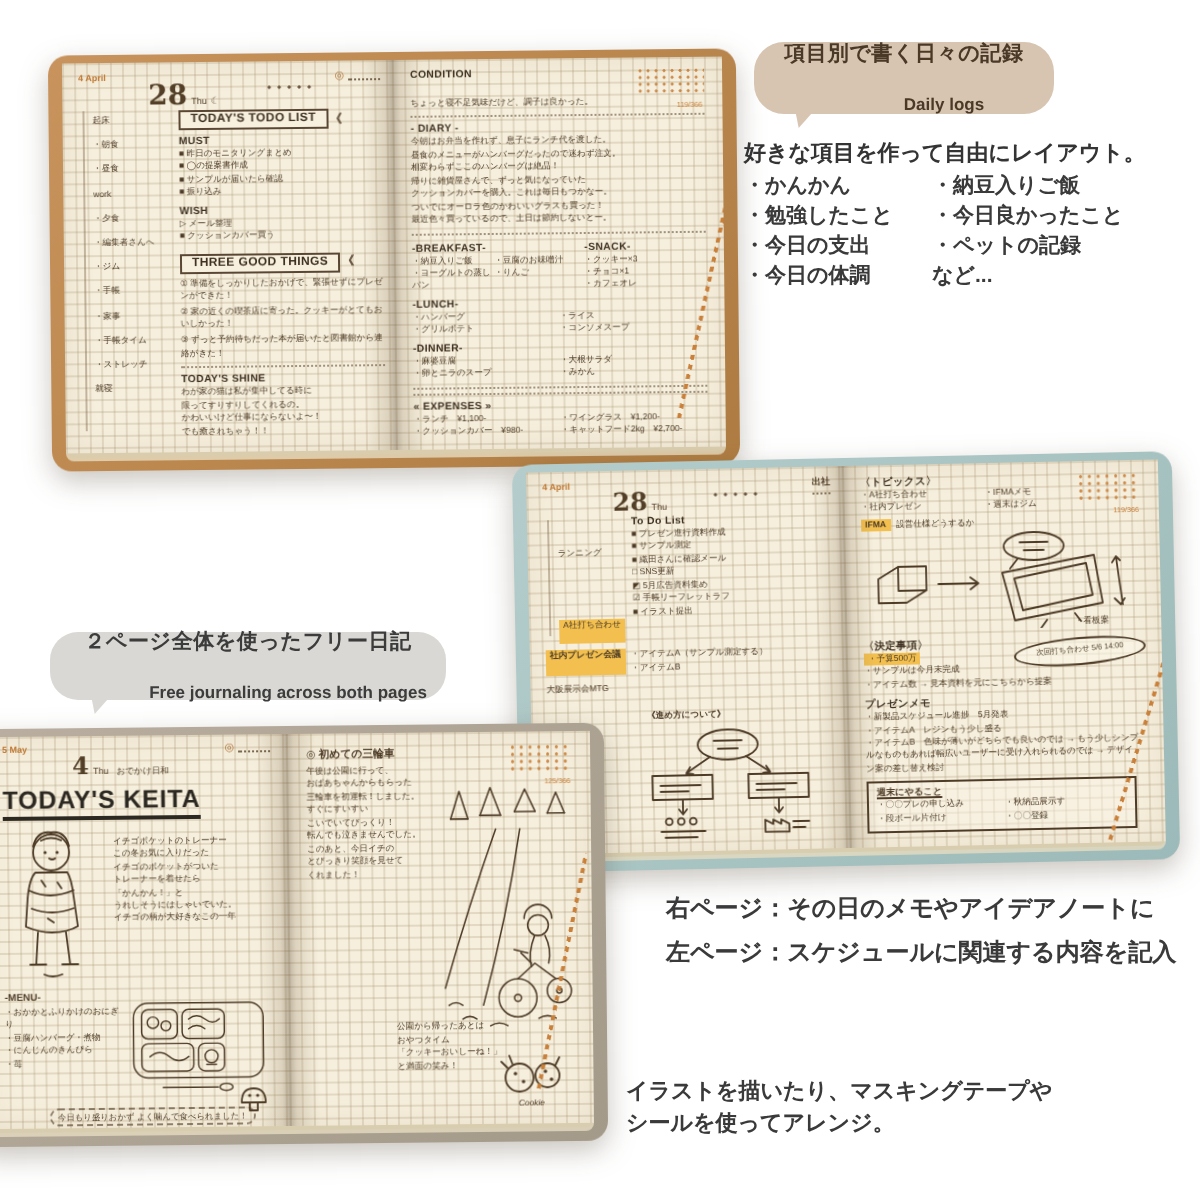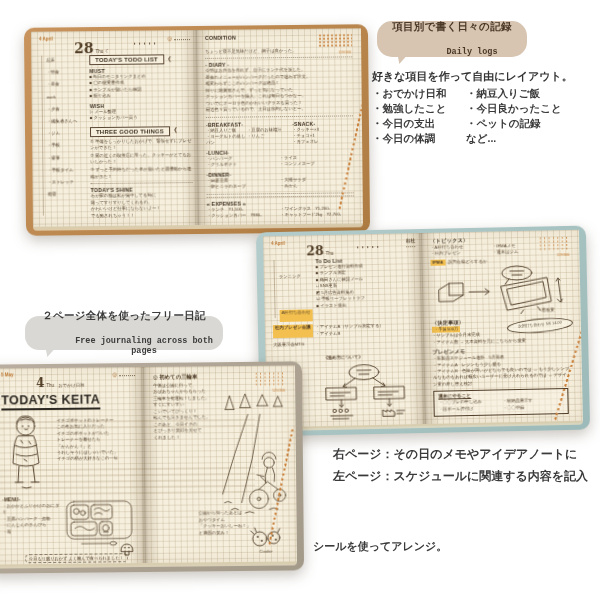--- a/index.html
+++ b/index.html
@@ -1,21 +1,21 @@
 <!DOCTYPE html>
 <html><head>
 <meta charset="utf-8">
 <style>
   html,body{margin:0;padding:0;background:#fff;}
   #canvas{position:relative;width:600px;height:600px;background:#ffffff;overflow:hidden;
           font-family:"Liberation Sans","DejaVu Sans",sans-serif;color:#3a3a3a;}
 
   
   .bubble{position:absolute;display:flex;flex-direction:column;align-items:center;justify-content:center;
-          line-height:1.2;text-align:center;z-index:30;font-family:Liberation Mono, monospace;}
+          line-height:1.2;text-align:left;z-index:30;}
   .bubble::after{content:"";position:absolute;bottom:-7px;left:20px;width:13px;height:12px;
           background:inherit;clip-path:polygon(0 0,100% 0,18% 100%);}
   .bubble .jp{font-weight:bold;font-size:10.5px;letter-spacing:.3px;}
   .bubble .en{font-size:8.5px;font-weight:bold;margin-top:14px;padding-left:40px;}
   .bubble-daily{left:377px;top:21px;width:150px;height:36px;border-radius:15px;background:#d7c5b1;color:#4b3928;}
   .bubble-schedule{left:401px;top:184px;width:178px;height:34px;border-radius:14px;background:#b9d6da;color:#334f4e;}
   .bubble-free{left:25px;top:316px;width:198px;height:34px;border-radius:14px;background:#d9d8d4;color:#3c3c3c;}
 
   
   .intro-heading{position:absolute;left:372px;top:69px;font-size:11px;font-weight:bold;color:#343434;z-index:30;}
@@ -258,21 +258,21 @@
     </div>
   </div>
 
   <div class="bubble bubble-daily">
     <div class="jp">項目別で書く日々の記録</div>
     <div class="en">Daily logs</div>
   </div>
   <div class="intro-heading">好きな項目を作って自由にレイアウト。</div>
   <div class="intro-cols">
     <div>
-        <div class="introitem">・おでかけ日和</div>
+        <div class="introitem">・かんかん</div>
         <div class="introitem">・勉強したこと</div>
         <div class="introitem">・今日の支出</div>
         <div class="introitem">・今日の体調</div>
       </div>
     <div>
         <div class="introitem">・納豆入りご飯</div>
         <div class="introitem">・今日良かったこと</div>
         <div class="introitem">・ペットの記録</div>
         <div class="introitem">など...</div>
       </div>
@@ -546,16 +546,17 @@
             <div class="cookie-label">Cookie</div>
           </div>
         </div>
         <div class="bookmark bm3"></div>
       </div>
       <div class="gutter"></div>
     </div>
   </div>
 
   <div class="journal-caption">
+    <div>イラストを描いたり、マスキングテープや</div>
     <div>シールを使ってアレンジ。</div>
   </div>
 
 </div>
 
 </body></html>

